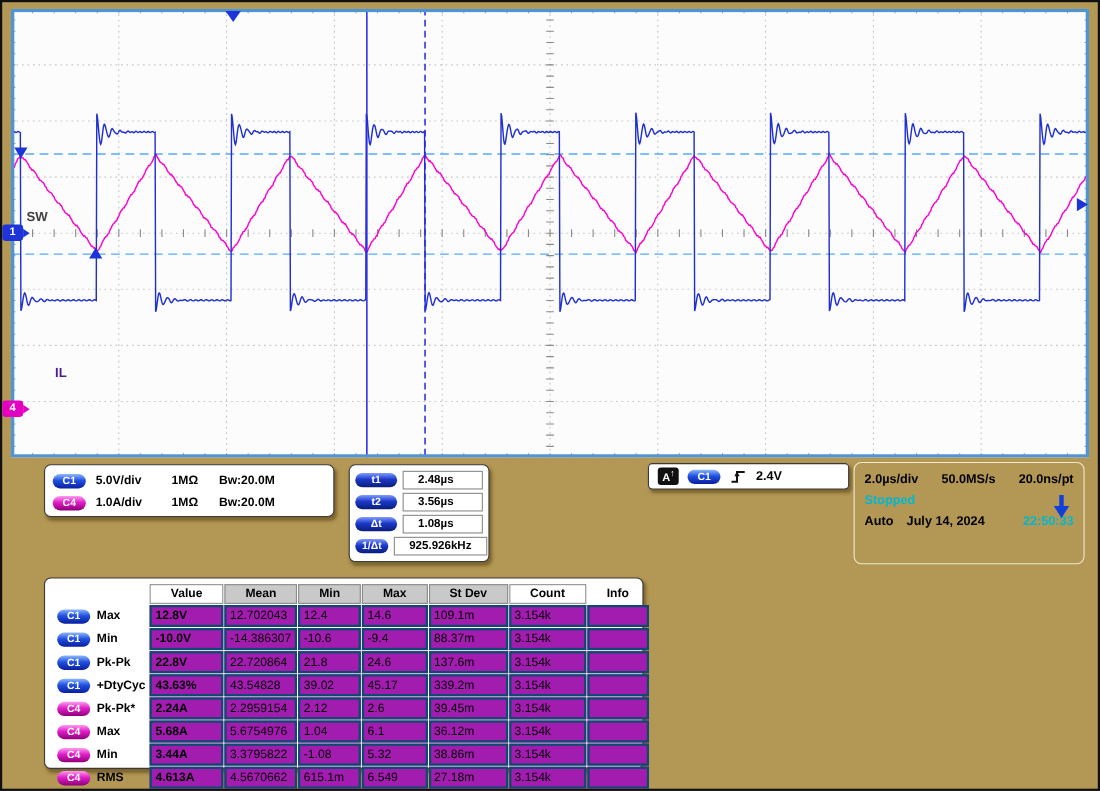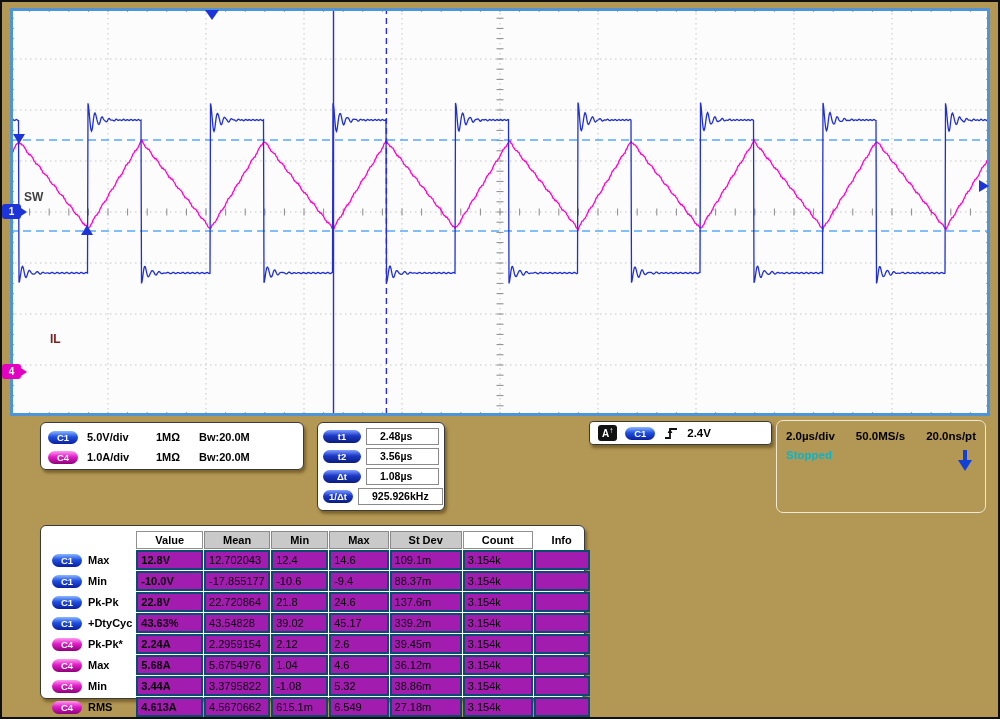--- a/index.html
+++ b/index.html
@@ -14,21 +14,21 @@
   .trig-top{position:absolute;left:195px;top:2px;width:0;height:0;
     border-left:7px solid transparent;border-right:7px solid transparent;border-top:10px solid #1d35d8;}
   .chbadge{position:absolute;left:-8px;width:19px;height:15px;border-radius:3px;color:#fff;
     font-size:10px;font-weight:bold;text-align:center;line-height:15px;}
   .b1{top:196px;background:#1d35d8;}
   .b1::after{content:"";position:absolute;left:100%;top:3.5px;border:4px solid transparent;border-left:6px solid #1d35d8;}
   .b4{top:356px;background:#e400c0;}
   .b4::after{content:"";position:absolute;left:100%;top:3.5px;border:4px solid transparent;border-left:6px solid #e400c0;}
   .wlabel{position:absolute;font-size:12px;font-weight:bold;}
   .l-sw{left:14px;top:182px;color:#404040;}
-  .l-il{left:14px;top:324px;color:#7f1d1d;padding-left:26px;}
+  .l-il{left:14px;top:324px;color:#4c1d95;padding-left:26px;}
   .trig-arrow{position:absolute;left:71px;top:217px;width:0;height:0;
     border-left:6px solid transparent;border-right:6px solid transparent;border-bottom:10px solid #1d35d8;}
   .edge-arrow-right{position:absolute;right:1px;top:172px;width:0;height:0;
     border-top:6px solid transparent;border-bottom:6px solid transparent;border-left:10px solid #1d35d8;}
   .edge-arrow-left{position:absolute;left:3px;top:126px;width:0;height:0;
     border-left:6px solid transparent;border-right:6px solid transparent;border-top:10px solid #1d35d8;}
   
   .panel{position:absolute;background:#fff;border:1.5px solid #3a3a3a;border-radius:6px;
     box-shadow:2px 3px 3px rgba(70,50,10,.5);box-sizing:border-box;margin-left:12px;}
   .badge{display:inline-block;min-width:20px;padding:0 5px;height:13px;line-height:13px;border-radius:7px;
@@ -432,20 +432,27 @@
   <div class="panel tb-panel">
     <div class="tb-row">
       <span>2.0µs/div</span>
       <span>50.0MS/s</span>
       <span>20.0ns/pt</span>
     </div>
     <div class="tb-row">
       <span class="cyan">Stopped</span>
       <span></span>
     </div>
+    <div class="tb-row">
+      <span class="tb-left">
+        <span>Auto</span>
+        <span>July 14, 2024</span>
+      </span>
+      <span class="cyan">22:50:33</span>
+    </div>
     <svg class="dl-arrow" width="16" height="22">
       <rect x="6" y="0" width="4" height="11" fill="#1040d8"></rect>
       <polygon points="1,10 15,10 8,21" fill="#1040d8"></polygon>
     </svg>
   </div>
 
   <div class="panel table-panel">
     <table id="meas-table">
         <colgroup>
           <col style="width: 30px;">
@@ -479,21 +486,21 @@
             <td class="cell">12.4</td>
             <td class="cell">14.6</td>
             <td class="cell">109.1m</td>
             <td class="cell">3.154k</td>
             <td class="cell"></td>
           </tr>
           <tr>
             <td class="tdbadge"><span class="badge badge-c1">C1</span></td>
             <td class="name-td">Min</td>
             <td class="cell value-td">-10.0V</td>
-            <td class="cell">-17.855177</td>
+            <td class="cell">-14.386307</td>
             <td class="cell">-10.6</td>
             <td class="cell">-9.4</td>
             <td class="cell">88.37m</td>
             <td class="cell">3.154k</td>
             <td class="cell"></td>
           </tr>
           <tr>
             <td class="tdbadge"><span class="badge badge-c1">C1</span></td>
             <td class="name-td">Pk-Pk</td>
             <td class="cell value-td">22.8V</td>
@@ -525,21 +532,21 @@
             <td class="cell">39.45m</td>
             <td class="cell">3.154k</td>
             <td class="cell"></td>
           </tr>
           <tr>
             <td class="tdbadge"><span class="badge badge-c4">C4</span></td>
             <td class="name-td">Max</td>
             <td class="cell value-td">5.68A</td>
             <td class="cell">5.6754976</td>
             <td class="cell">1.04</td>
-            <td class="cell">4.6</td>
+            <td class="cell">6.1</td>
             <td class="cell">36.12m</td>
             <td class="cell">3.154k</td>
             <td class="cell"></td>
           </tr>
           <tr>
             <td class="tdbadge"><span class="badge badge-c4">C4</span></td>
             <td class="name-td">Min</td>
             <td class="cell value-td">3.44A</td>
             <td class="cell">3.3795822</td>
             <td class="cell">-1.08</td>

